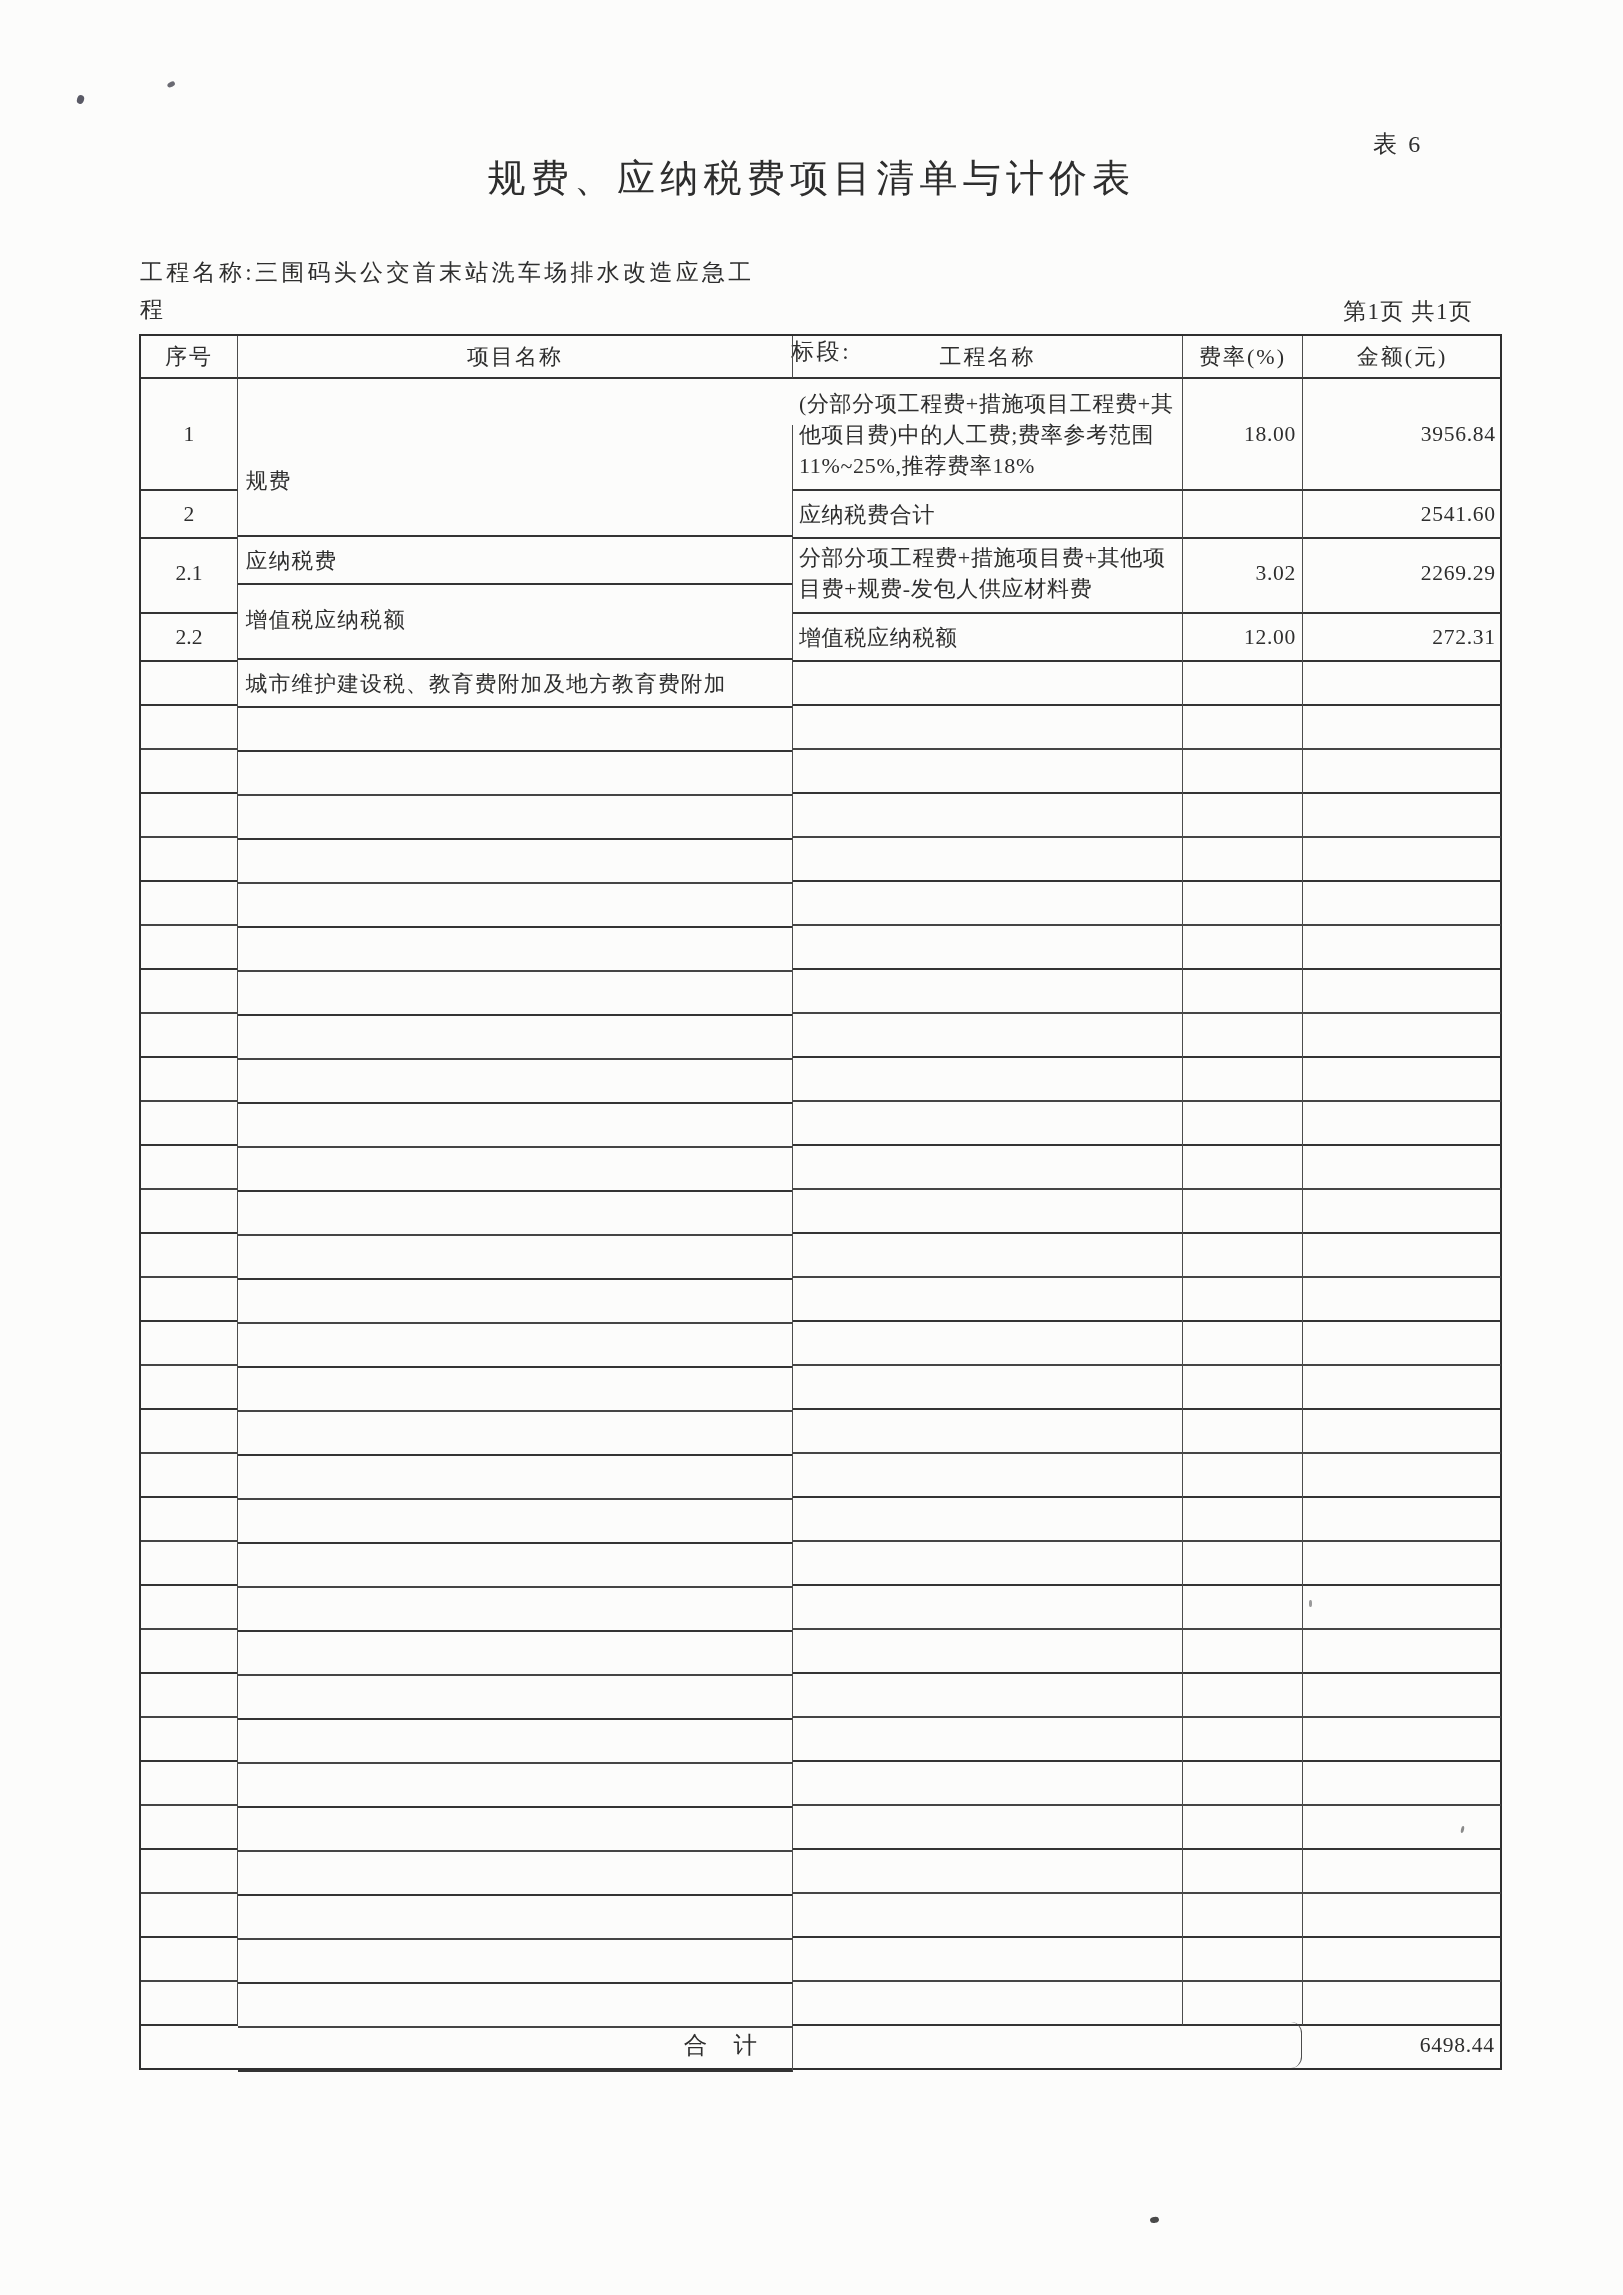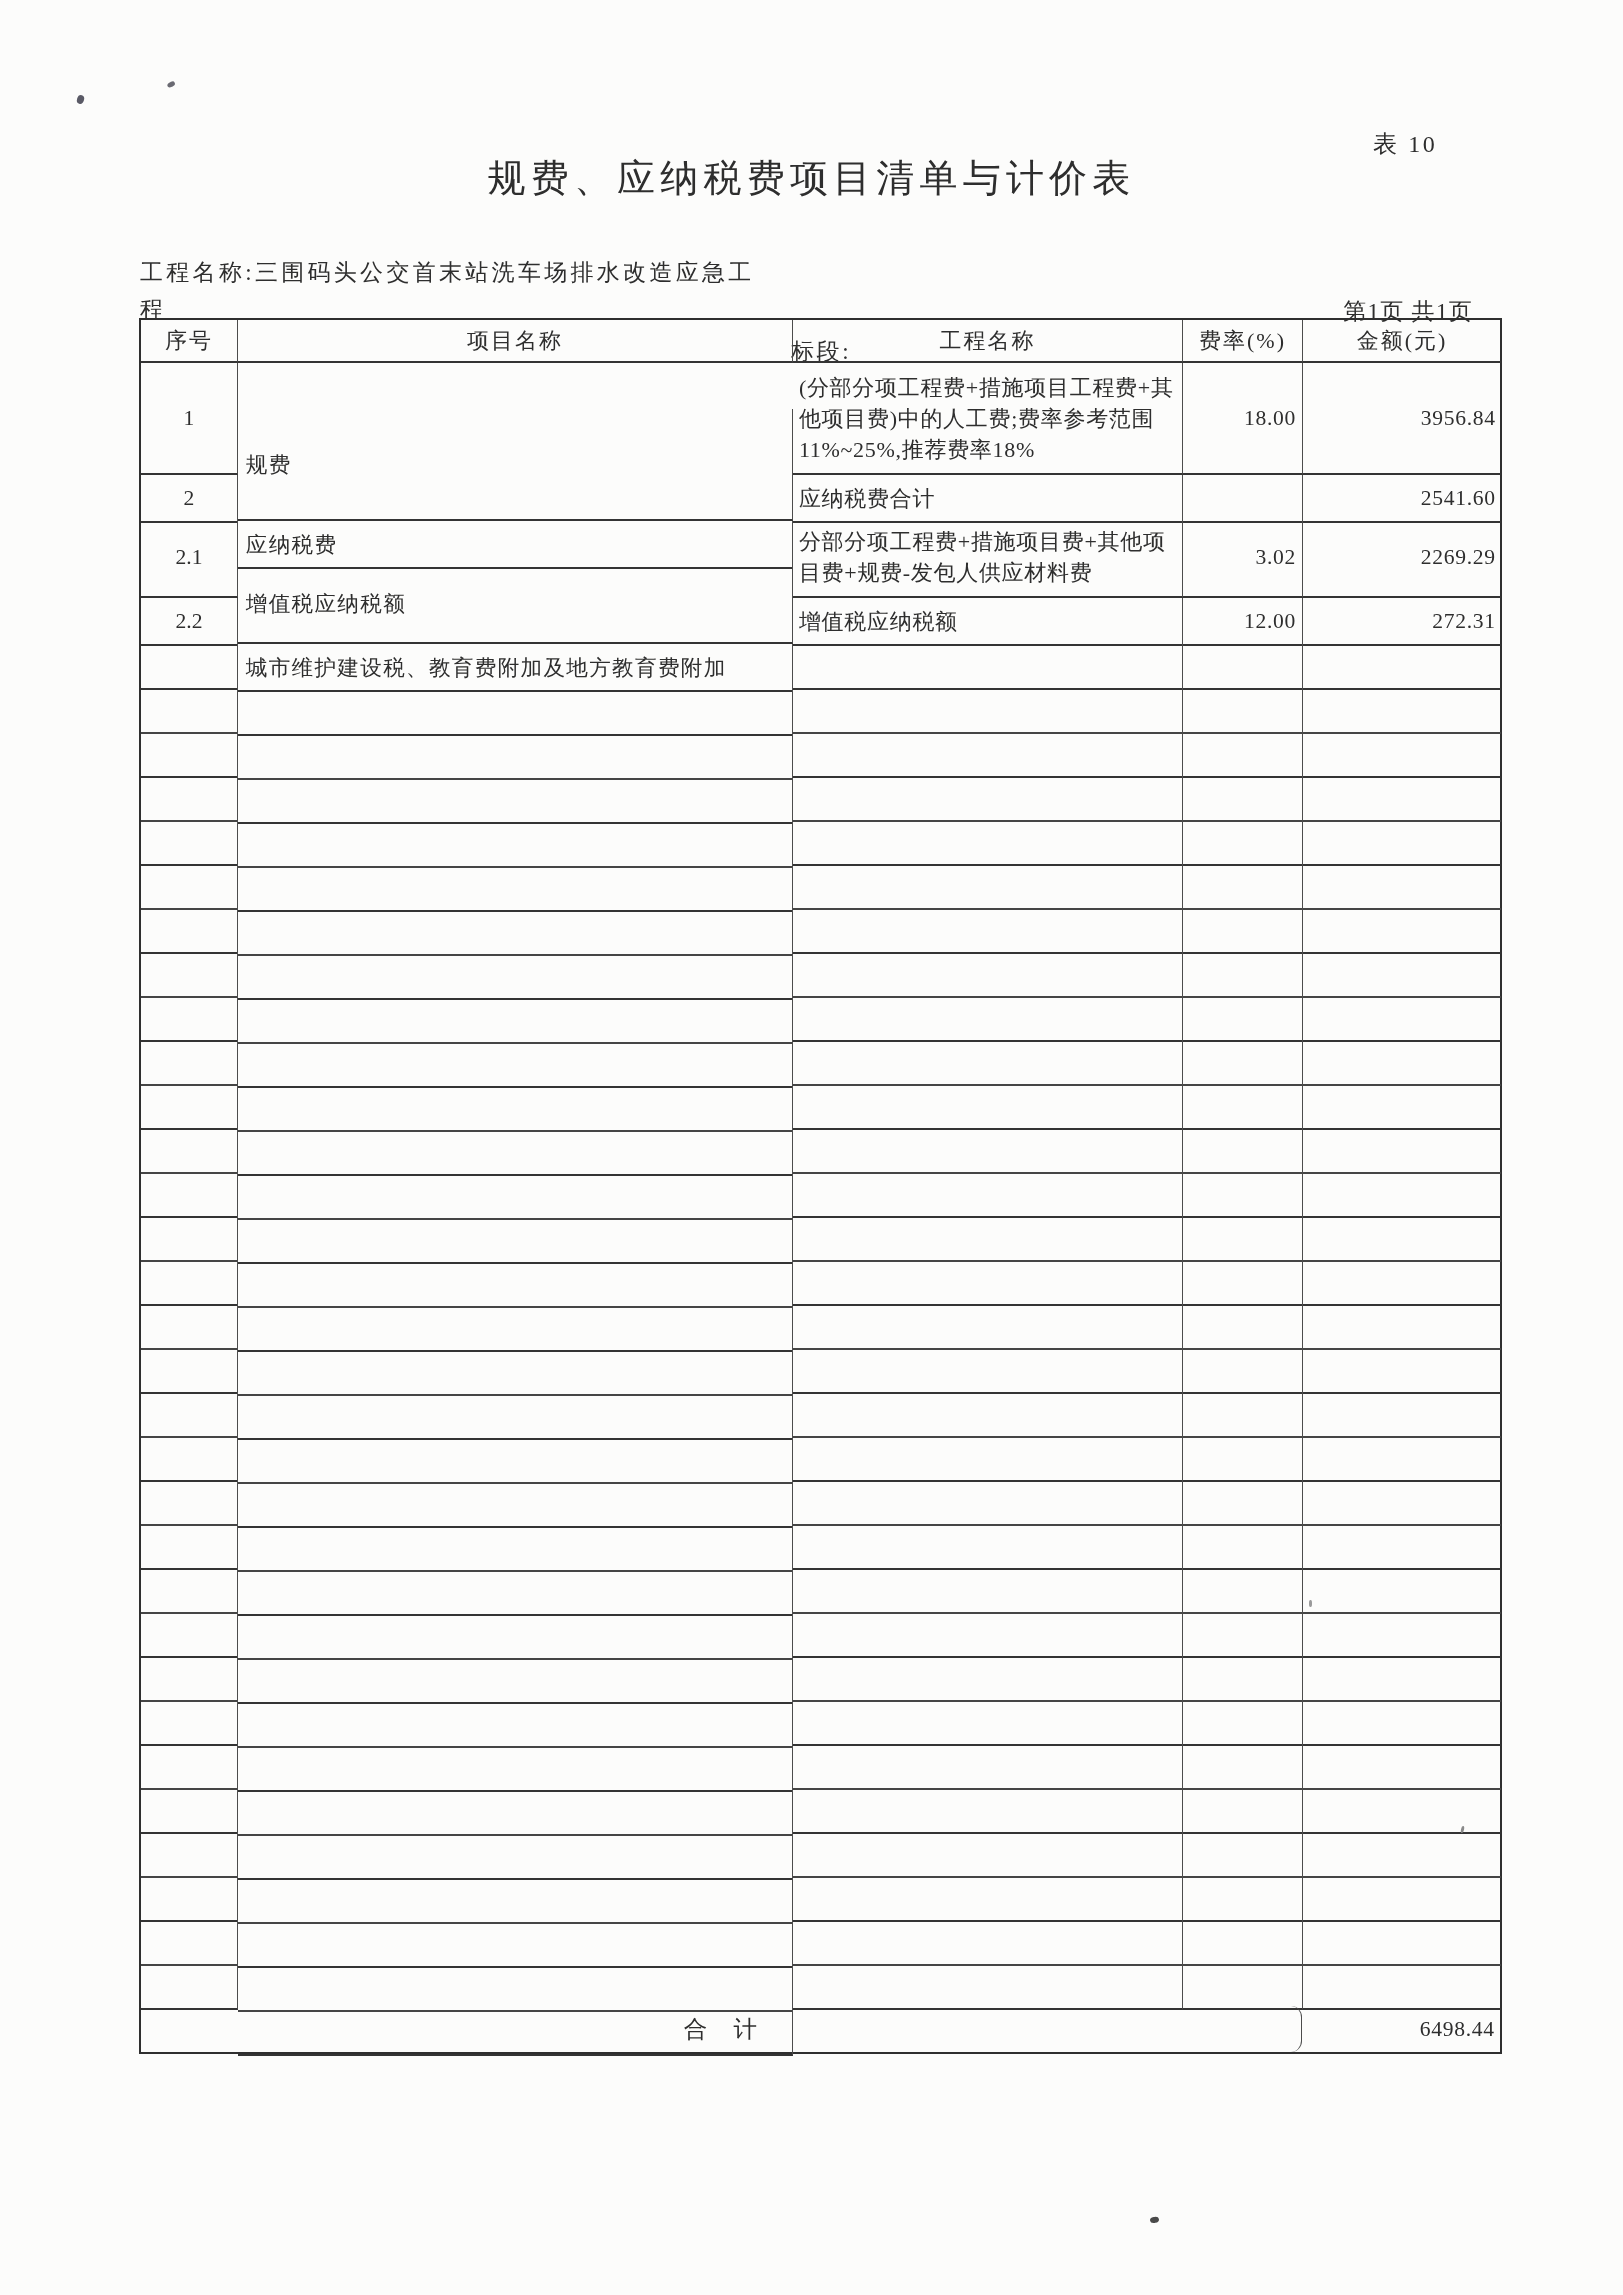--- a/index.html
+++ b/index.html
@@ -27,21 +27,21 @@
   .section-label{
     position:absolute;left:791px;top:296px;
     font-size:23px;letter-spacing:2.6px;margin-top:40px;
   }
   .page-info{
     position:absolute;right:150px;top:296px;
     font-size:23px;letter-spacing:1.3px;
   }
   
   .tbl{
-    position:absolute;left:139px;top:318px;width:1363px;
+    position:absolute;left:139px;top:334px;width:1363px;
     border:2px solid #2f2f2f;border-top-width:2.6px;border-bottom-width:2.6px;
     box-sizing:border-box;
   }
   .tr{
     display:grid;
     grid-template-columns:97px 555px 390px 120px 198px;
   }
   .tr-total{
     display:grid;
     grid-template-columns:1161px 198px;
@@ -77,21 +77,21 @@
   .speck.s2{left:167px;top:82px;width:7.8px;height:4.6px;background:#6a6a72;transform:rotate(-25deg);border-radius:60% 40% 50% 50%;}
   .speck.s3{left:1461px;top:1826px;width:3.3px;height:7.2px;background:#8a8a8a;transform:rotate(12deg);}
   .speck.s4{left:1150px;top:2217px;width:8.5px;height:5.9px;background:#4a4a4a;transform:rotate(-10deg);}
   .speck.s5{left:1309px;top:1600px;width:2.6px;height:6.5px;background:#9a9a9a;}
 </style>
 </head>
 <body>
 
 <div class="page">
 
-  <div class="table-tag">表 10</div>
+  <div class="table-tag">表 6</div>
 
   <h1 class="doc-title">规费、应纳税费项目清单与计价表</h1>
 
   <div class="project-line"><span>工程名称:</span><span>三围码头公交首末站洗车场排水改造应急工程</span></div>
 
   <div class="section-label">标段:</div>
 
   <div class="page-info">第1页 共1页</div>
 
   <div class="tbl">

